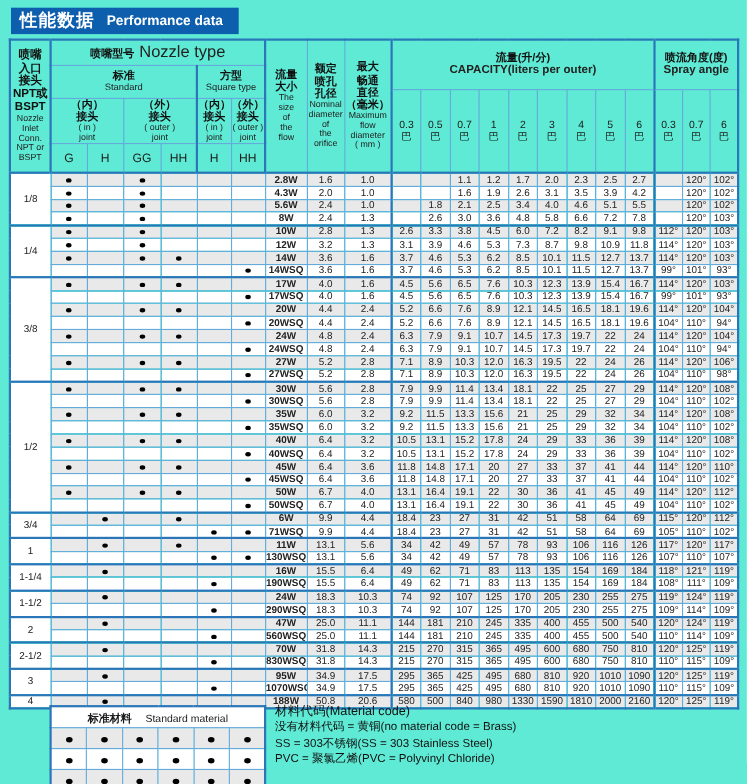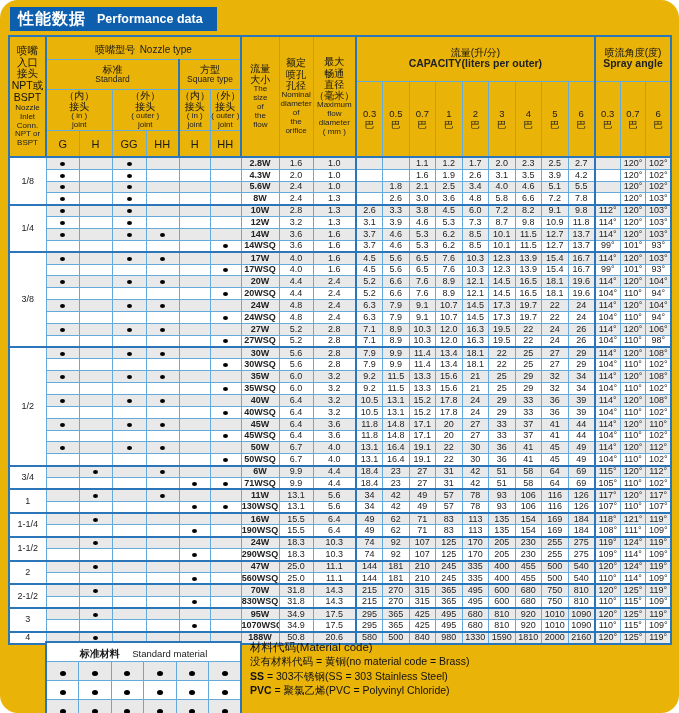--- a/index.html
+++ b/index.html
@@ -4,36 +4,36 @@
 <style>
   :root{
     --sec:#2a76b8;          
     --grid:#64aadb;         
     --titlebg:#0d5fad;      
     --alt:#e9e9e9;          
     --ink:#1a1a1a;
   }
   html,body{margin:0;padding:0;background:#fff;}
   body{font-family:"Liberation Sans","DejaVu Sans",sans-serif;color:var(--ink);}
-  .page{position:relative;width:679px;height:713px;background:#eab308;overflow:hidden;border-radius:18px;}
+  .page{position:relative;width:679px;height:713px;background:#5eead4;overflow:hidden;}
 
   
   .title-bar{position:absolute;left:10px;top:7px;height:24px;background:var(--titlebg);
     color:#fff;display:flex;align-items:center;gap:11px;padding:0 14px 0 8px;}
   .t-zh{font-size:16px;font-weight:bold;letter-spacing:1px;}
   .t-en{font-size:12.5px;font-weight:bold;}
 
   
   table{border-collapse:collapse;table-layout:fixed;}
   .main{position:absolute;left:8px;top:35px;width:662px;border:2px solid var(--sec);}
   .main th,.main td{border:1px solid var(--grid);padding:0;text-align:center;
     vertical-align:middle;overflow:hidden;font-weight:normal;}
   .hr1{height:23px}.hr2{height:22px}.hr3{height:8px}.hr4{height:40px}.hr5{height:27px}
   .pre{white-space:pre-line;}
-  .zh{font-size:10px;font-weight:normal;line-height:1.12;color:#111;}
+  .zh{font-size:10px;font-weight:bold;line-height:1.12;color:#111;}
   .en{font-size:8px;line-height:1.12;color:#222;}
   .pipe-h{border-right:2px solid var(--sec) !important;}
   .pipe-h .zh{font-size:10.5px;}
   .cap-h .zh{font-size:10px;}
   .cap-h .en{font-size:10.5px;font-weight:bold;}
   .thickL{border-left:2px solid var(--sec) !important;}
   .press{vertical-align:bottom;padding-bottom:2px;font-size:9.5px;font-weight:bold;
     line-height:1.2;white-space:pre-line;}
   .letter{font-size:11px;font-weight:bold;}
   .main tbody tr{height:11.87px;}
@@ -54,21 +54,21 @@
   .mat-en{font-size:9.5px;margin-left:8px;}
   .mat tbody tr{height:11.6px;}
   .modd td{background:var(--alt);}
   .meven td{background:#fff;}
   .bullet2{display:inline-block;width:6px;height:5px;border-radius:50%;background:#000;}
 
   
   .legend{position:absolute;left:250px;top:641px;width:424px;}
   .lg-title{font-size:11.5px;color:#111;line-height:13px;}
   .lg-line{font-size:10.5px;color:#111;line-height:14.6px;}
-  .lg-line b{font-weight:bold;text-align:right;}
+  .lg-line b{font-weight:normal;text-align:right;}
 </style>
 </head>
 <body>
 
 <div class="page">
 
   <div class="title-bar">
     <span class="t-zh">性能数据</span>
     <span class="t-en">Performance data</span>
   </div>
@@ -107,21 +107,21 @@
 NPT或
 BSPT</div>
           <div class="en pre">Nozzle
 Inlet
 Conn.
 NPT or
 BSPT</div>
         </th>
         <th colspan="6">
           <span class="zh">喷嘴型号</span>
-          <span class="en" style="font-size:10px">Nozzle type</span>
+          <span class="en" style="font-size:15px">Nozzle type</span>
         </th>
         <th rowspan="5" class="thickL">
           <div class="zh pre">流量
 大小</div>
           <div class="en pre">The
 size
 of
 the
 flow</div>
         </th>

